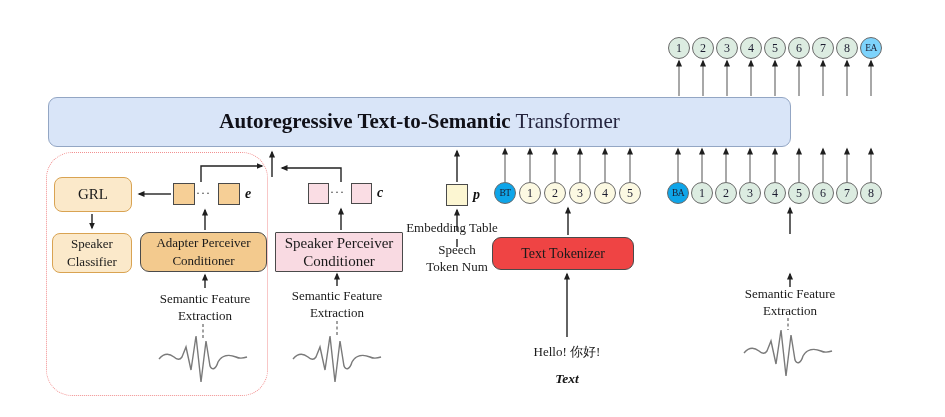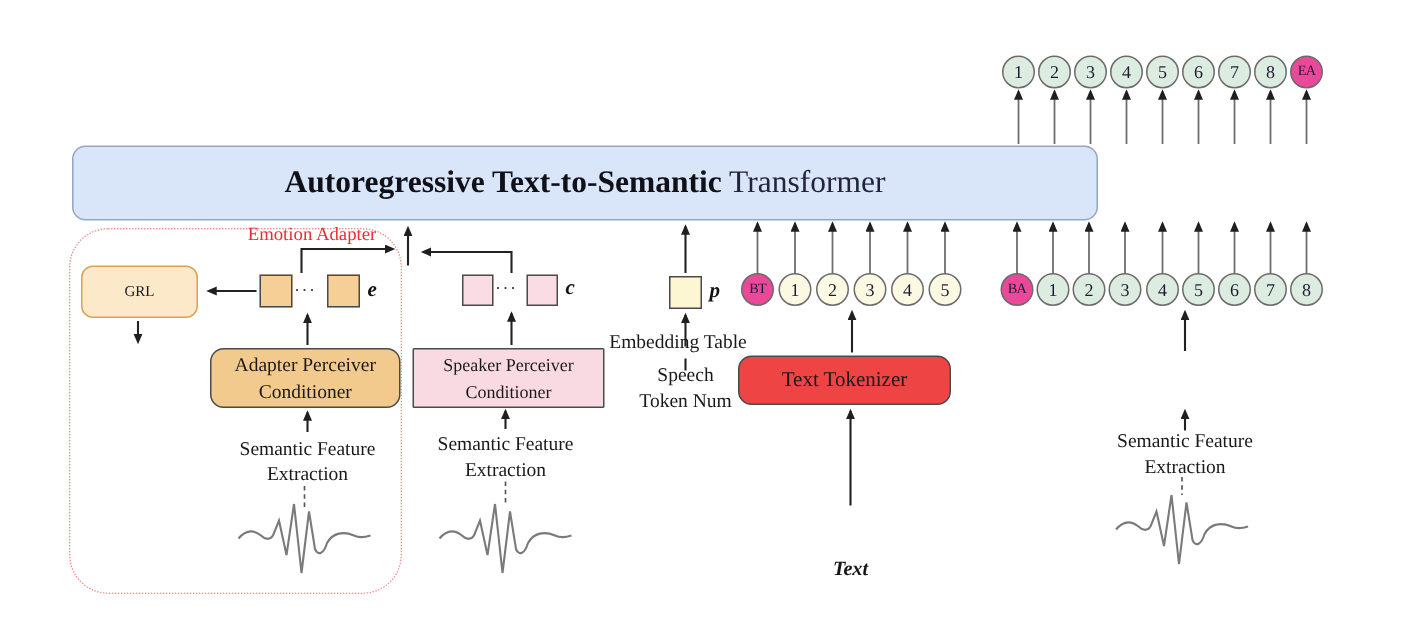--- a/index.html
+++ b/index.html
@@ -5,40 +5,40 @@
   html,body{margin:0;padding:0;background:#ffffff;}
   .canvas{
     position:relative;width:945px;height:417px;background:#ffffff;overflow:hidden;
     font-family:"Liberation Serif","DejaVu Serif",serif;color:#1a1a1a;
   }
   #wires{position:absolute;left:0;top:0;z-index:2;}
   .blk{position:absolute;box-sizing:border-box;text-align:center;z-index:3;}
 
   
   .transformer{
-    left:48px;top:97px;width:684px;height:50px;line-height:47px;
+    left:48px;top:97px;width:743px;height:50px;line-height:47px;
     background:#d9e5f8;border:1.5px solid #93a6c4;border-radius:9px;
     font-size:21px;
   }
   .transformer .t1{font-weight:bold;color:#101018;}
   .transformer .t2{font-weight:normal;color:#23233d;}
 
   
   .adapter-box{
     left:46px;top:152px;width:222px;height:244px;
     border:1.6px dotted #f29090;border-radius:26px;z-index:1;
   }
   .adapter-label{left:150px;top:149px;width:116px;font-size:12.5px;color:#ee2b33;z-index:3;}
 
   
   .obox{background:#fbe9ca;border:1.5px solid #d9a352;border-radius:8px;}
-  .grl{left:54px;top:177px;width:78px;height:35px;line-height:33px;font-size:10px;}
+  .grl{left:54px;top:177px;width:78px;height:35px;line-height:33px;font-size:15px;}
   .spk-cls{left:52px;top:233px;width:80px;height:40px;font-size:13px;line-height:18px;padding-top:1px;white-space:pre-line;}
   .epc{left:140px;top:232px;width:127px;height:40px;background:#f3ca8e;border:1.4px solid #4a4a4a;border-radius:9px;font-size:13px;line-height:18px;padding-top:1px;white-space:pre-line;}
-  .spc{left:275px;top:232px;width:128px;height:40px;background:#f9dae2;border:1.4px solid #4a4a4a;border-radius:1px;font-size:12px;line-height:18px;padding-top:1px;white-space:pre-line;}
+  .spc{left:275px;top:232px;width:128px;height:40px;background:#f9dae2;border:1.4px solid #4a4a4a;border-radius:1px;font-size:15px;line-height:18px;padding-top:1px;white-space:pre-line;}
   .tokenizer{left:492px;top:237px;width:142px;height:33px;line-height:31px;background:#ef4444;border:1.4px solid #4a4a4a;border-radius:9px;font-size:14px;}
   .codec{left:694px;top:236px;width:193px;height:35px;line-height:33px;background:#dbe9df;border:1.4px solid #4a4a4a;border-radius:9px;font-size:13.5px;}
 
   
   .sq{position:absolute;width:22px;height:22px;box-sizing:border-box;border:1.3px solid #4a4a4a;z-index:3;}
   .sq.e{background:#f6cf96;}
   .sq.c{background:#fadde4;width:21px;height:21px;}
   .sq.p{background:#fcf6d2;}
   .dots{position:absolute;z-index:3;font-size:12px;color:#333;letter-spacing:1px;}
   .vec-label{position:absolute;z-index:3;font-weight:bold;font-style:italic;font-size:14px;color:#111;}
@@ -49,22 +49,22 @@
 
   
   .tok{
     position:absolute;z-index:3;border-radius:50%;box-sizing:border-box;
     border:1.2px solid #6b6b6b;text-align:center;
     font-size:12px;line-height:20px;color:#1c1c30;
     font-family:"Liberation Serif","DejaVu Serif",serif;
   }
   .tok.green{background:#dcece1;}
   .tok.yellow{background:#fcf9e2;}
-  .tok.white{background:#ec4899;}
-  .tok.ea{background:#ec4899;}
+  .tok.white{background:#0ea5e9;}
+  .tok.ea{background:#7dd3fc;}
   .tok.small-text{font-size:9.5px;letter-spacing:-0.5px;}
 
   
   .tokline{stroke:#6e6e6e;stroke-width:1.2;}
   .wire{stroke:#222222;stroke-width:1.4;fill:none;}
   .dashwire{stroke:#555555;stroke-width:1.1;stroke-dasharray:3 2.5;}
   .wave{stroke:#7a7a7a;stroke-width:1.4;fill:none;}
 </style>
 </head>
 <body>
@@ -136,22 +136,23 @@
       <line x1="823" x2="823" y1="182" y2="149" class="tokline" marker-end="url(#ah)"></line>
       <line x1="847" x2="847" y1="182" y2="149" class="tokline" marker-end="url(#ah)"></line>
       <line x1="871" x2="871" y1="182" y2="149" class="tokline" marker-end="url(#ah)"></line>
     </svg>
 
   <div class="blk transformer">
     <span class="t1">Autoregressive Text-to-Semantic</span>
     <span class="t2">Transformer</span>
   </div>
 
-  <div class="blk adapter-label">Emotion Adapter</div>
   <div class="blk obox grl">GRL</div>
+  <div class="blk obox spk-cls">Speaker
+Classifier</div>
   <div class="blk epc">Adapter Perceiver
 Conditioner</div>
 
   <div class="sq e" style="left:173px;top:183px;"></div>
   <div class="dots" style="left:196px;top:186px;">···</div>
   <div class="sq e" style="left:218px;top:183px;"></div>
   <div class="vec-label" style="left:245px;top:186px;">e</div>
 
   <div class="blk spc">Speaker Perceiver
 Conditioner</div>
@@ -168,20 +169,21 @@
 
   <div class="blk tokenizer">Text Tokenizer</div>
 
   <div class="blk ann" style="left:145px;top:290px;width:120px;">Semantic Feature
 Extraction</div>
   <div class="blk ann" style="left:277px;top:287px;width:120px;">Semantic Feature
 Extraction</div>
   <div class="blk ann" style="left:730px;top:285px;width:120px;">Semantic Feature
 Extraction</div>
 
+  <div class="blk ann" style="left:507px;top:343px;width:120px;">Hello! 你好!</div>
   <div class="blk prompt" style="left:507px;top:371px;width:120px;">Text</div>
 
   <div id="tokens">
       <div class="tok green" style="left: 668px; top: 37px; height: 22px; width: 22px; line-height: 20px;">1</div>
       <div class="tok green" style="left: 692px; top: 37px; height: 22px; width: 22px; line-height: 20px;">2</div>
       <div class="tok green" style="left: 716px; top: 37px; height: 22px; width: 22px; line-height: 20px;">3</div>
       <div class="tok green" style="left: 740px; top: 37px; height: 22px; width: 22px; line-height: 20px;">4</div>
       <div class="tok green" style="left: 764px; top: 37px; height: 22px; width: 22px; line-height: 20px;">5</div>
       <div class="tok green" style="left: 788px; top: 37px; height: 22px; width: 22px; line-height: 20px;">6</div>
       <div class="tok green" style="left: 812px; top: 37px; height: 22px; width: 22px; line-height: 20px;">7</div>

